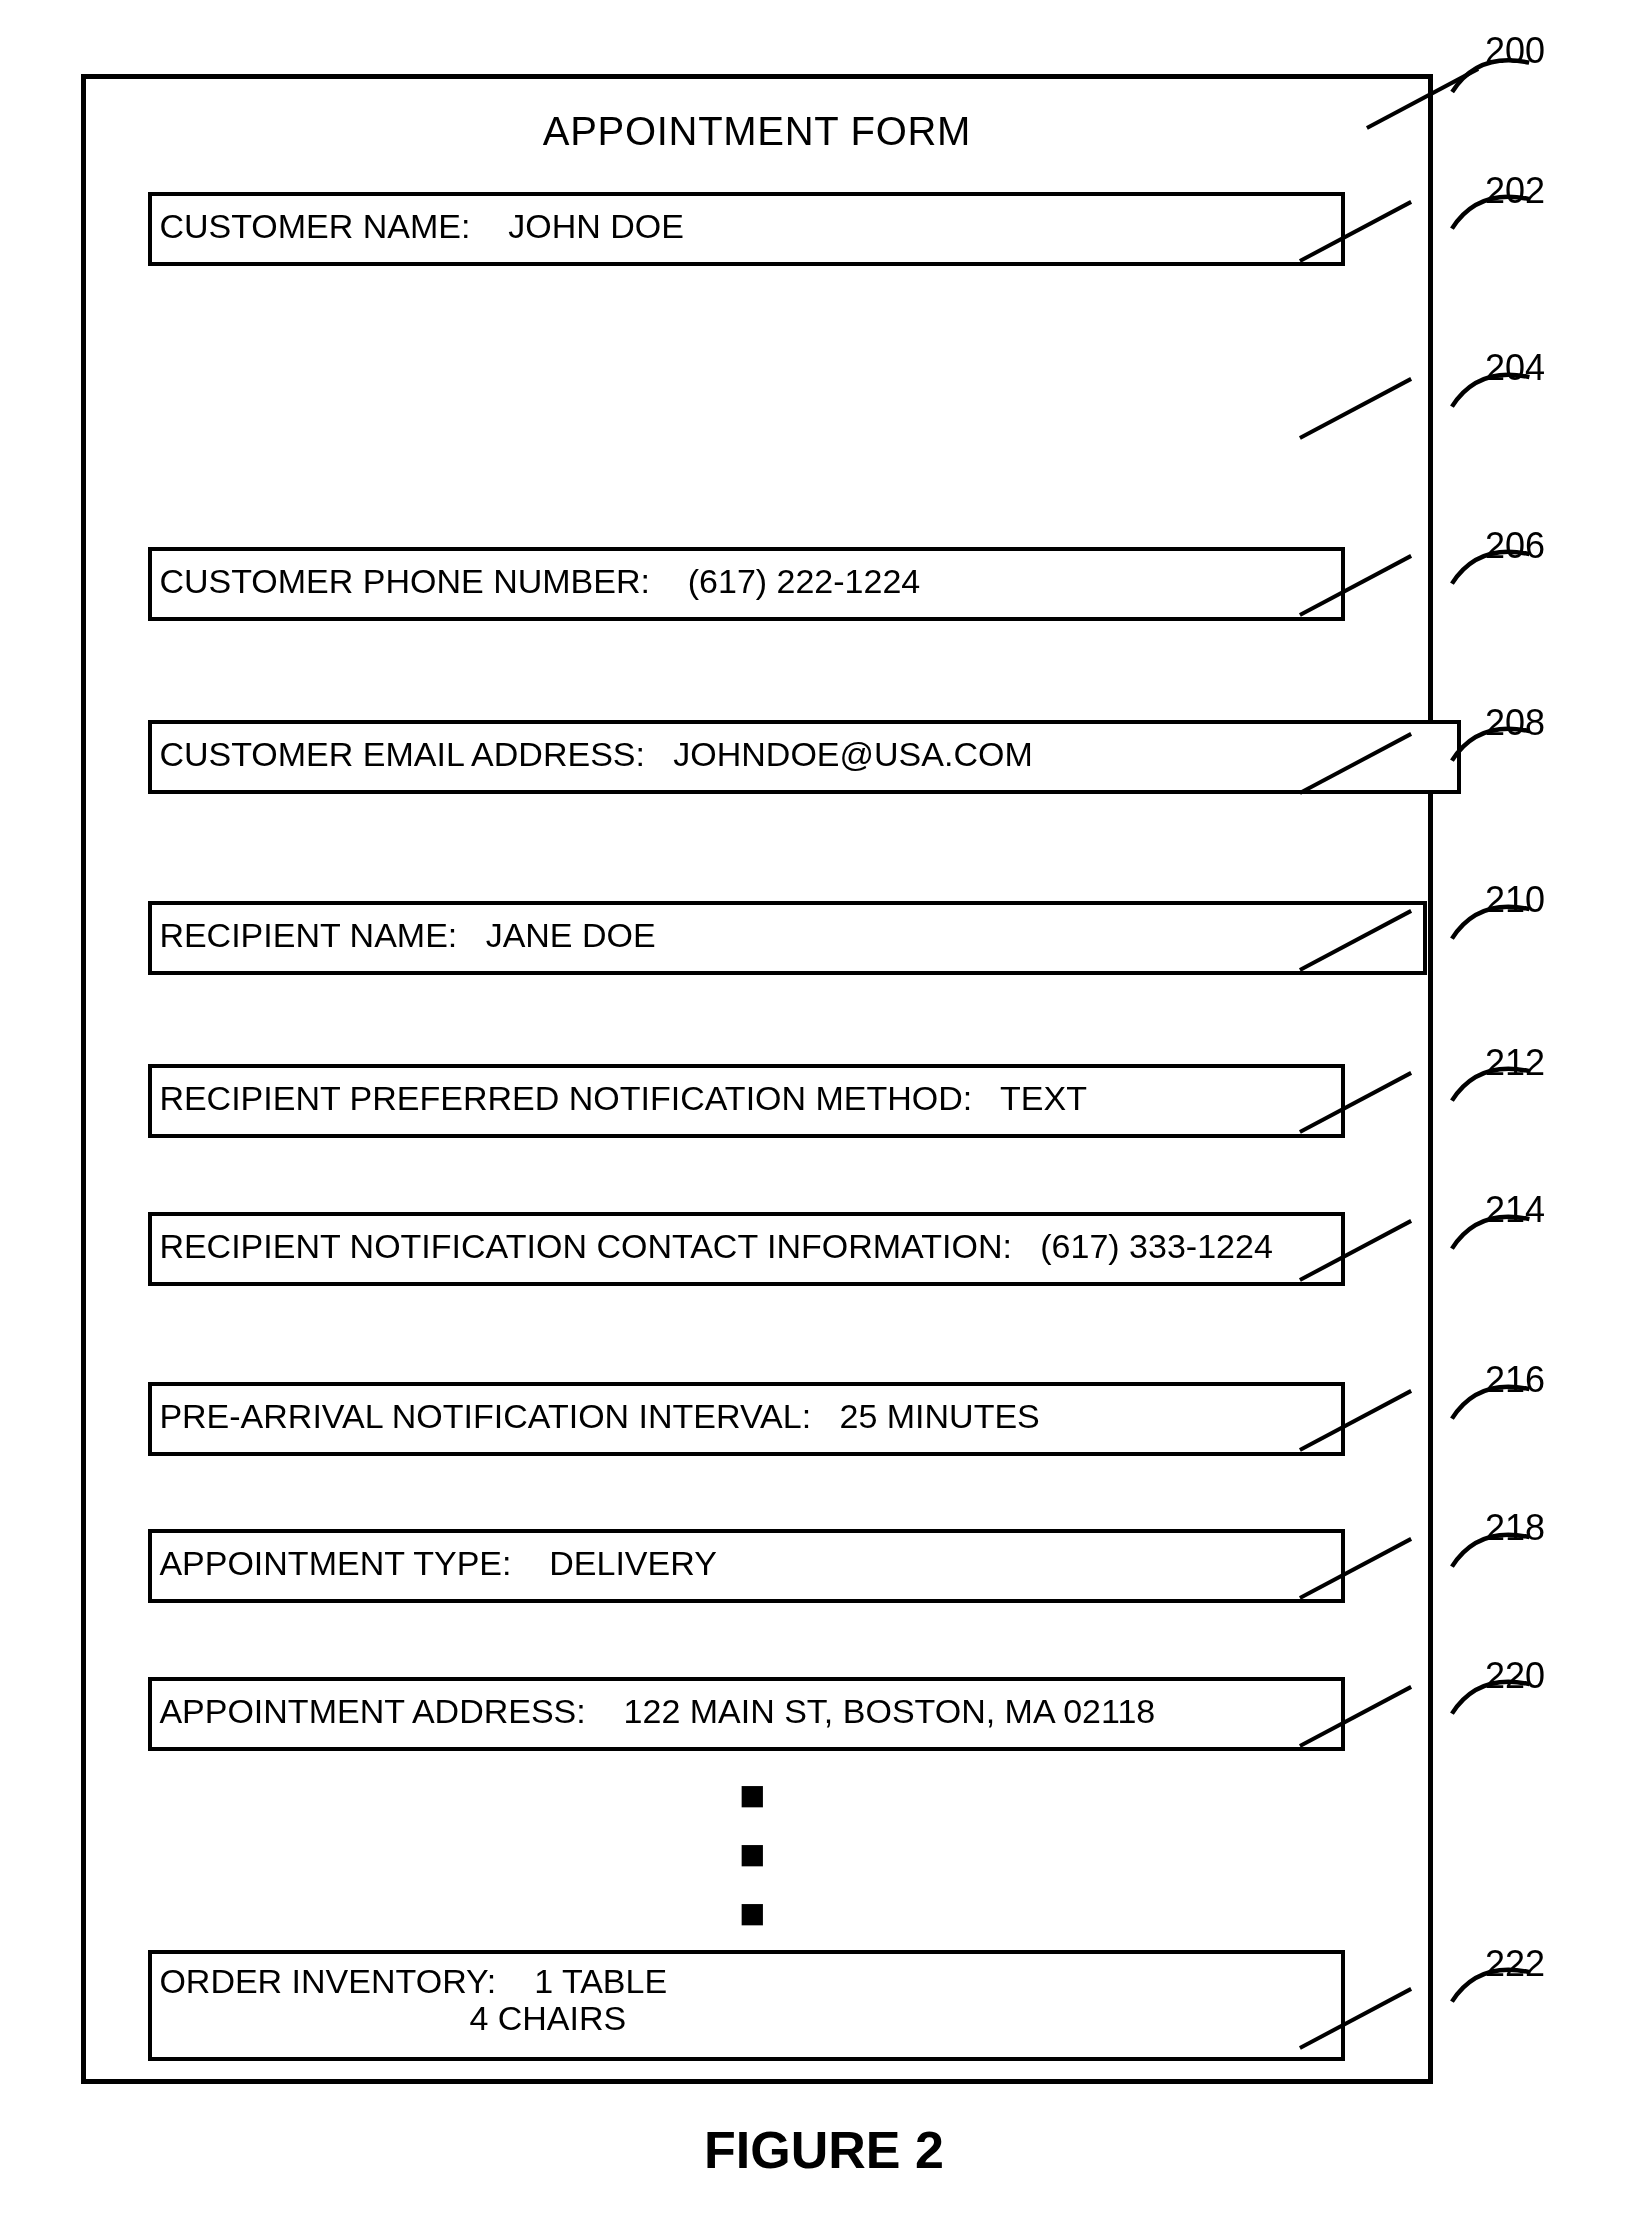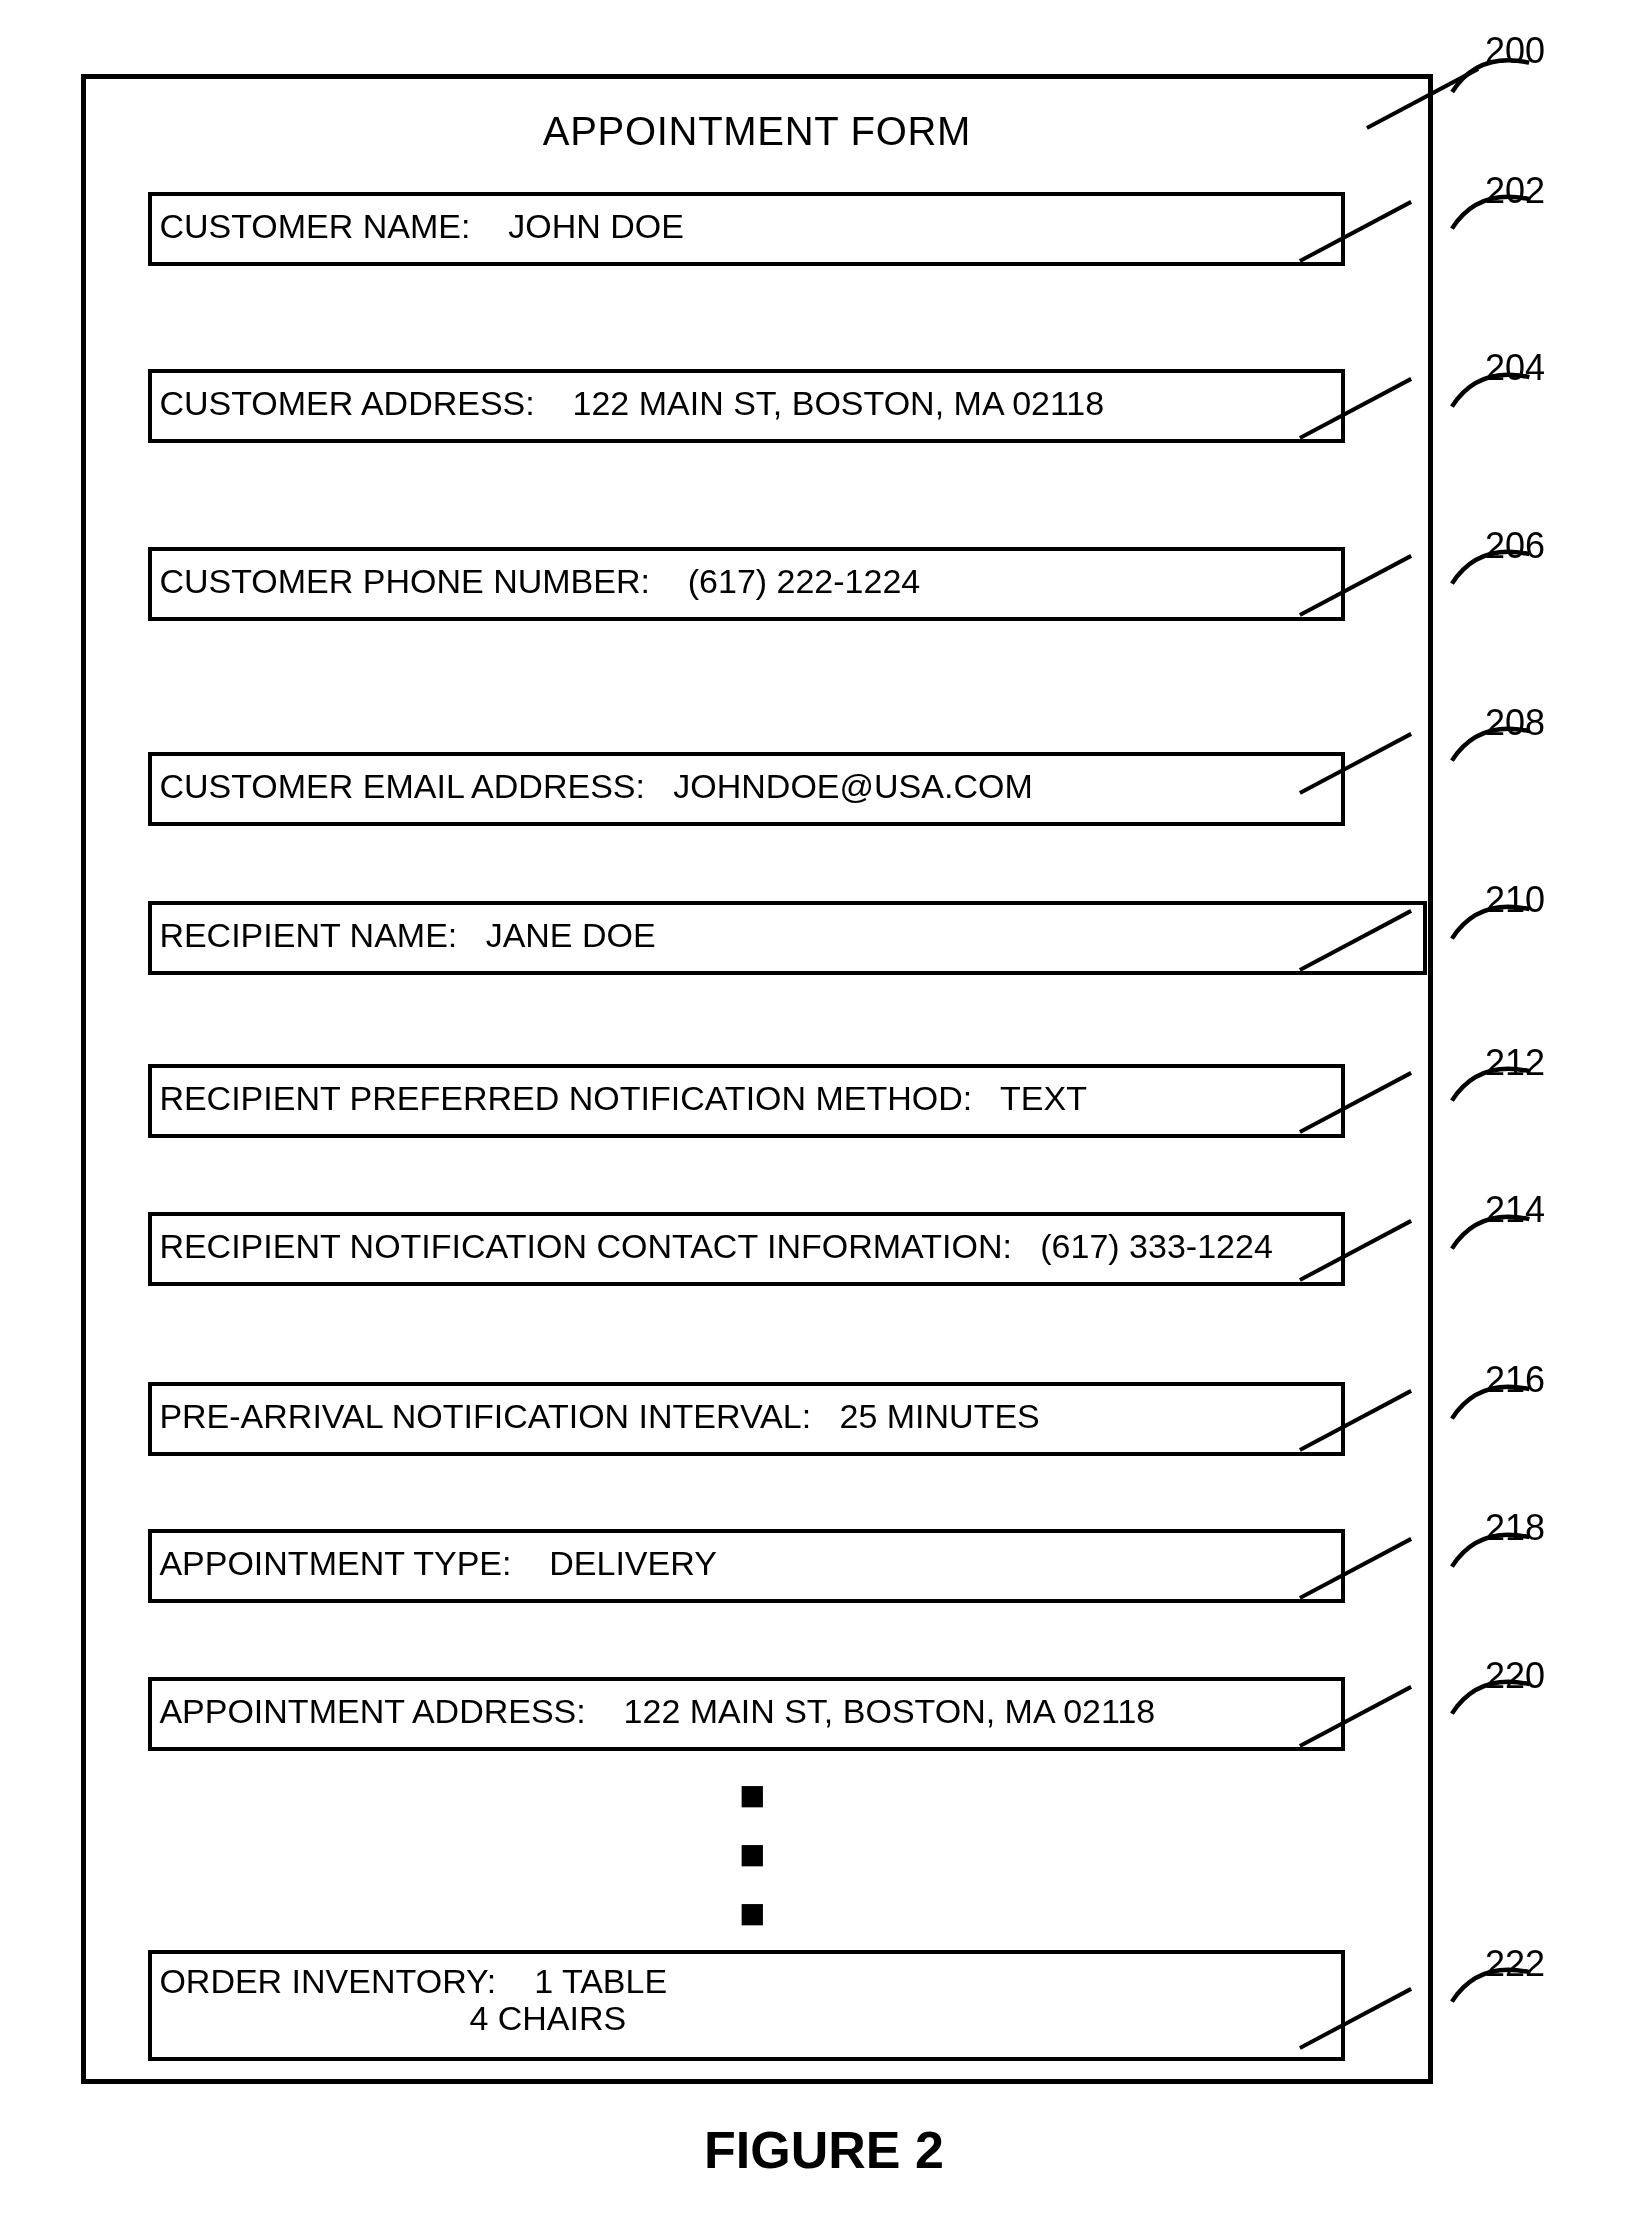--- a/index.html
+++ b/index.html
@@ -83,33 +83,28 @@
   </svg>
   <div class="callout-num" style="left:1485px; top:29.6px;">200</div>
   <div class="lead-line" style="left:1367px; top:126px; width:126px; transform:rotate(-28deg);"></div>
 
   <div class="field" style="left:148px; top:192px; width:1197px; height:74px;">
     <span class="lbl">CUSTOMER NAME:</span>
     <span>&nbsp;&nbsp;</span>
     <span class="val">JOHN DOE</span>
   </div>
 
-  <div class="field" style="left:148px; top:369px; width:1197px; height:74px;">
-    <span class="lbl">CUSTOMER ADDRESS:</span>
-    <span>&nbsp;&nbsp;</span>
-    <span class="val">122 MAIN ST, BOSTON, MA 02118</span>
-  </div>
 
   <div class="field" style="left:148px; top:547px; width:1197px; height:74px;">
     <span class="lbl">CUSTOMER PHONE NUMBER:</span>
     <span>&nbsp;&nbsp;</span>
     <span class="val">(617) 222-1224</span>
   </div>
 
-  <div class="field" style="left:148px; top:752px; width:1197px; height:74px;">
+  <div class="field" style="left:148px; top:720px; width:1313px; height:74px;">
     <span class="lbl">CUSTOMER EMAIL ADDRESS:</span>
     <span>&nbsp;</span>
     <span class="val">JOHNDOE@USA.COM</span>
   </div>
 
   <div class="field" style="left:148px; top:901px; width:1279px; height:74px;">
     <span class="lbl">RECIPIENT NAME:</span>
     <span>&nbsp;</span>
     <span class="val">JANE DOE</span>
   </div>

